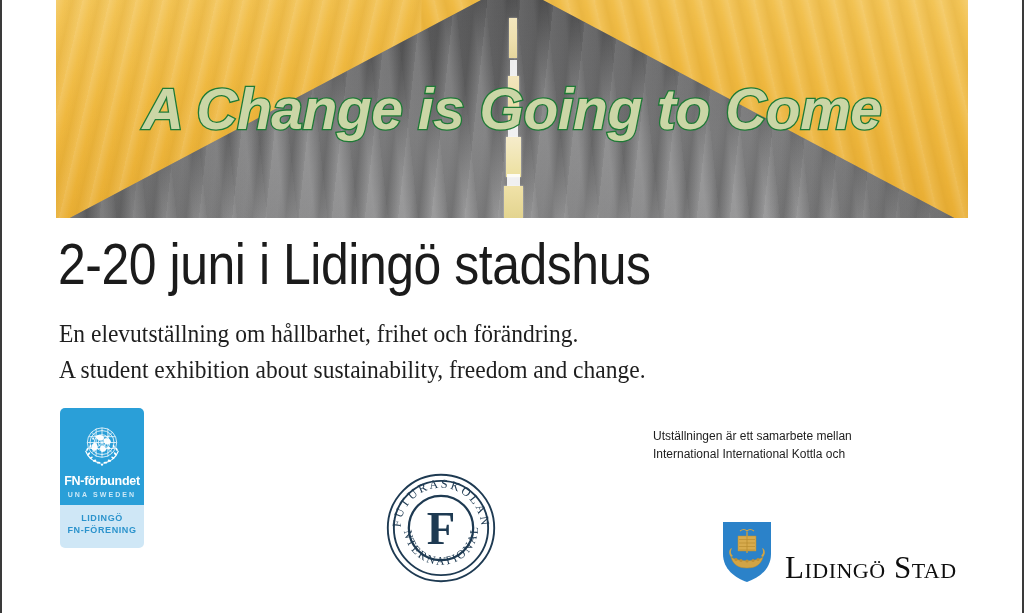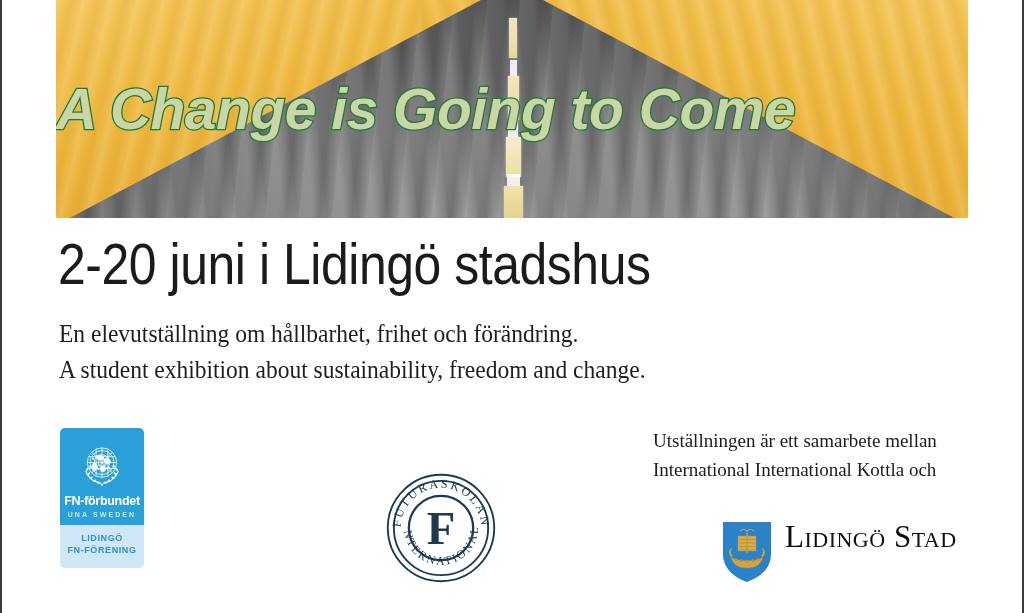--- a/index.html
+++ b/index.html
@@ -102,21 +102,21 @@
     background: rgba(255,255,255,0.88);
   }
   .dash-white.w1 { top: 60px;  width: 7px;  height: 18px; margin-left: -2px; }
   .dash-white.w2 { top: 120px; width: 10px; height: 20px; margin-left: -4px; }
   .dash-white.w3 { top: 174px; width: 13px; height: 16px; margin-left: -5px; }
 
   .banner-title {
     position: absolute;
     left: 0; right: 0;
     top: 81px;
-    text-align: left;
+    text-align: center;
     font-family: "Liberation Sans", sans-serif;
     font-weight: bold;
     font-style: italic;
     font-size: 57px;
     letter-spacing: -0.5px;
     line-height: 1;
     color: #cbd6a6;
     -webkit-text-stroke: 2.6px #1e7a36;
     paint-order: stroke fill;
     white-space: nowrap;
@@ -151,34 +151,33 @@
     transform-origin: left top;
   }
   .subtitle.sv { top: 321px; }
   .subtitle.en { top: 357px; }
 
   
   .note {
     position: absolute;
     left: 651px;
     top: 427px;
-    font-family: Liberation Serif, serif;
-    font-size: 19px;
+    font-family: Liberation Sans, sans-serif;
+    font-size: 12px;
     line-height: 1.50;
     color: #1c1c1c;
     white-space: nowrap;
   }
 
   
   .fn-logo {
     position: absolute;
     left: 58px;
     top: 408px;
     width: 84px;
-    margin-top: 20px;
   }
   .fn-top {
     background: #2a9fd8;
     border-radius: 5px 5px 0 0;
     padding: 13px 4px 7px;
     text-align: center;
   }
   .fn-emblem {
     width: 56px; height: 49px;
     margin: 0 auto 5px;
@@ -224,21 +223,21 @@
     width: 112px;
     height: 112px;
   }
 
   
   .lidingo-logo {
     position: absolute;
     left: 720px;
     top: 521px;
     display: flex;
-    align-items: flex-start;
+    align-items: flex-end;
     gap: 13px;
   }
   .lidingo-shield { width: 50px; height: 62px; display: block; }
   .lidingo-word {
     font-family: "Liberation Serif", serif;
     font-size: 31px;
     font-weight: normal;
     font-variant: small-caps;
     letter-spacing: 0.5px;
     color: #0e0e0e;

